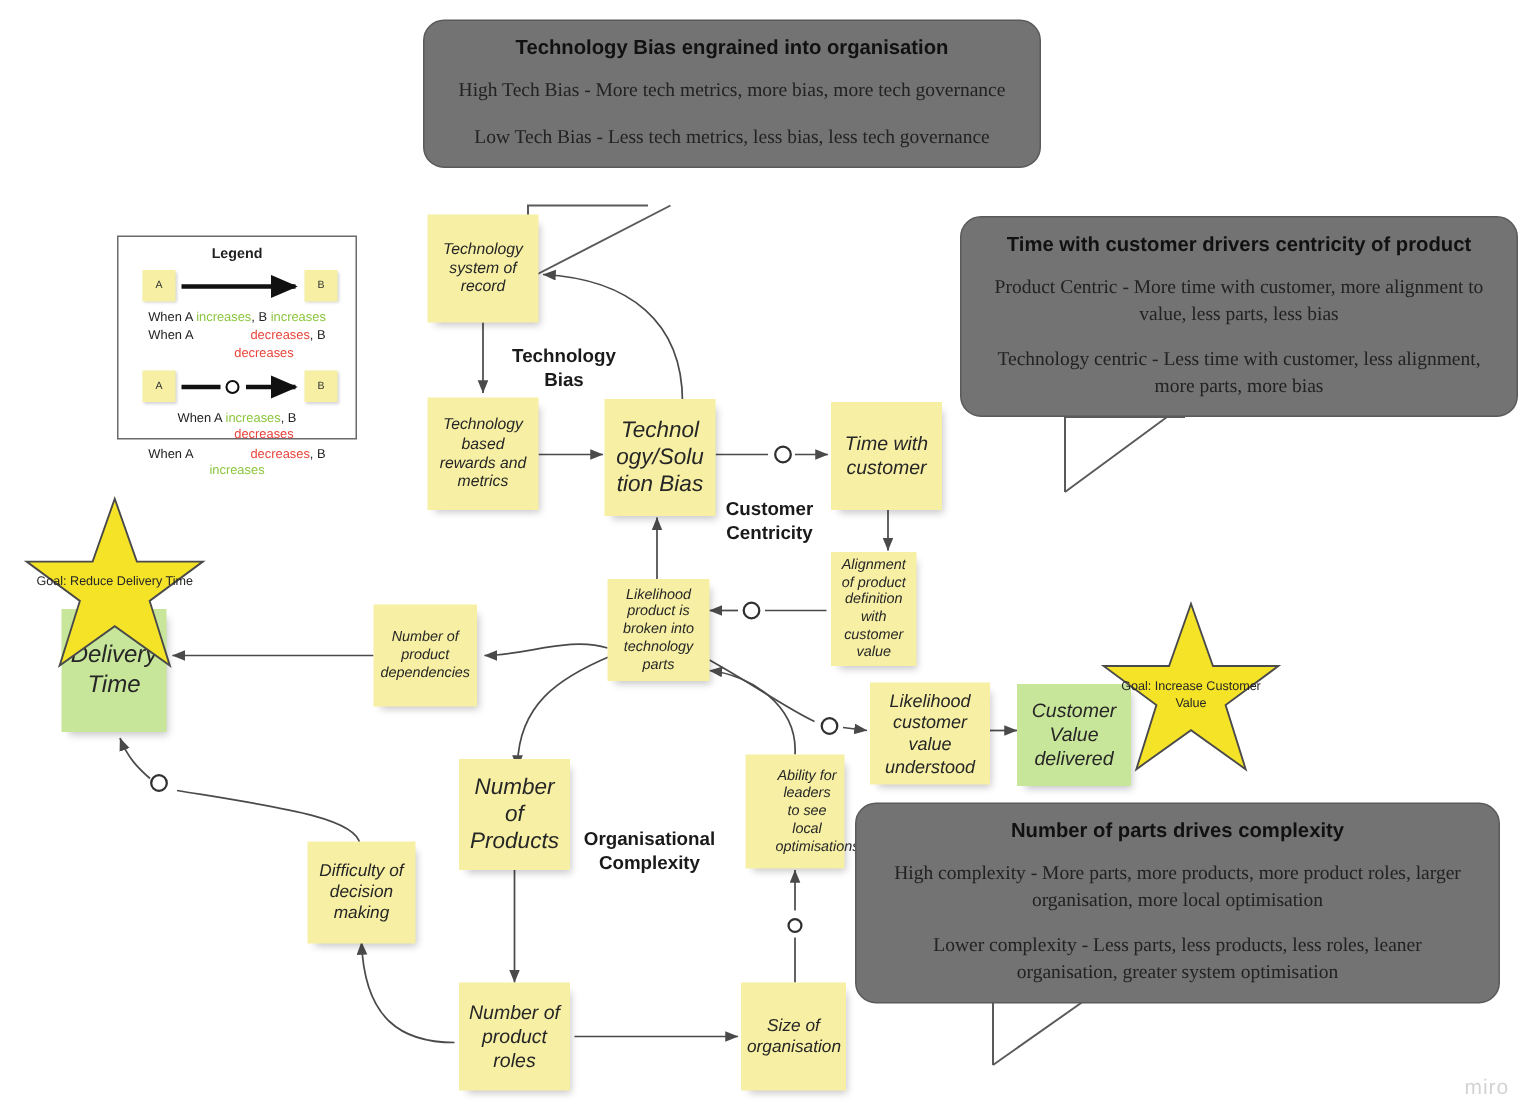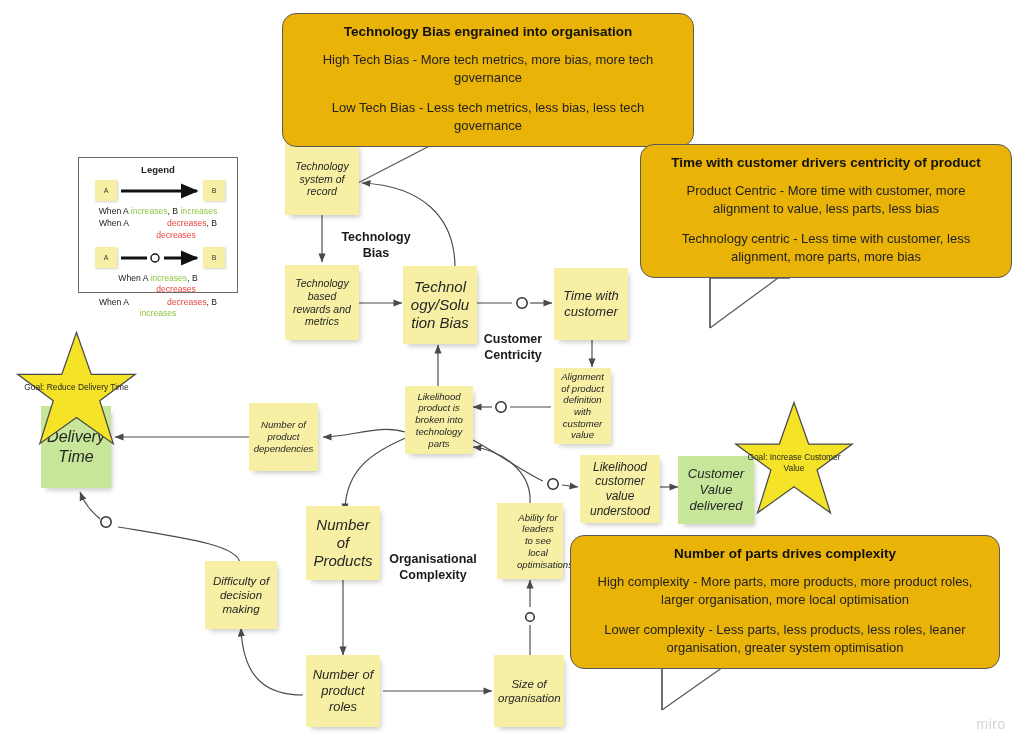--- a/index.html
+++ b/index.html
@@ -28,31 +28,31 @@
     font-style:italic;
   }
   .note.yellow{background:#F6EFA4;}
   .note.green{background:#C8E69A;}
   .note span{display:block;width:100%;}
 
   
   .callout{
     position:absolute;
     box-sizing:border-box;
-    background:#eab308;
+    background:#737373;
     border:1.3px solid #5a5a5a;
     border-radius:14px;
     padding:10px 16px 12px;
     z-index:7;
   }
   .callout .c-title{
     font-weight:bold;font-size:13.5px;text-align:center;margin-bottom:12px;color:#111;
   }
   .callout .c-line{
-    font-size:13px;text-align:center;margin:0 0 13px;color:#222;line-height:1.35;
+    font-size:13px;text-align:center;margin:0 0 13px;color:#222;line-height:1.35;font-family:Liberation Serif, serif;
   }
   .callout .c-line:last-child{margin-bottom:0;}
 
   
   #legend{
     position:absolute;left:78px;top:157px;width:160px;height:136px;
     background:#fff;border:1.2px solid #6a6a6a;box-sizing:border-box;
     z-index:8;padding:5px 6px;
   }
   #legend .lg-title{font-size:9.5px;font-weight:bold;text-align:center;margin:1px 0 5px;}

